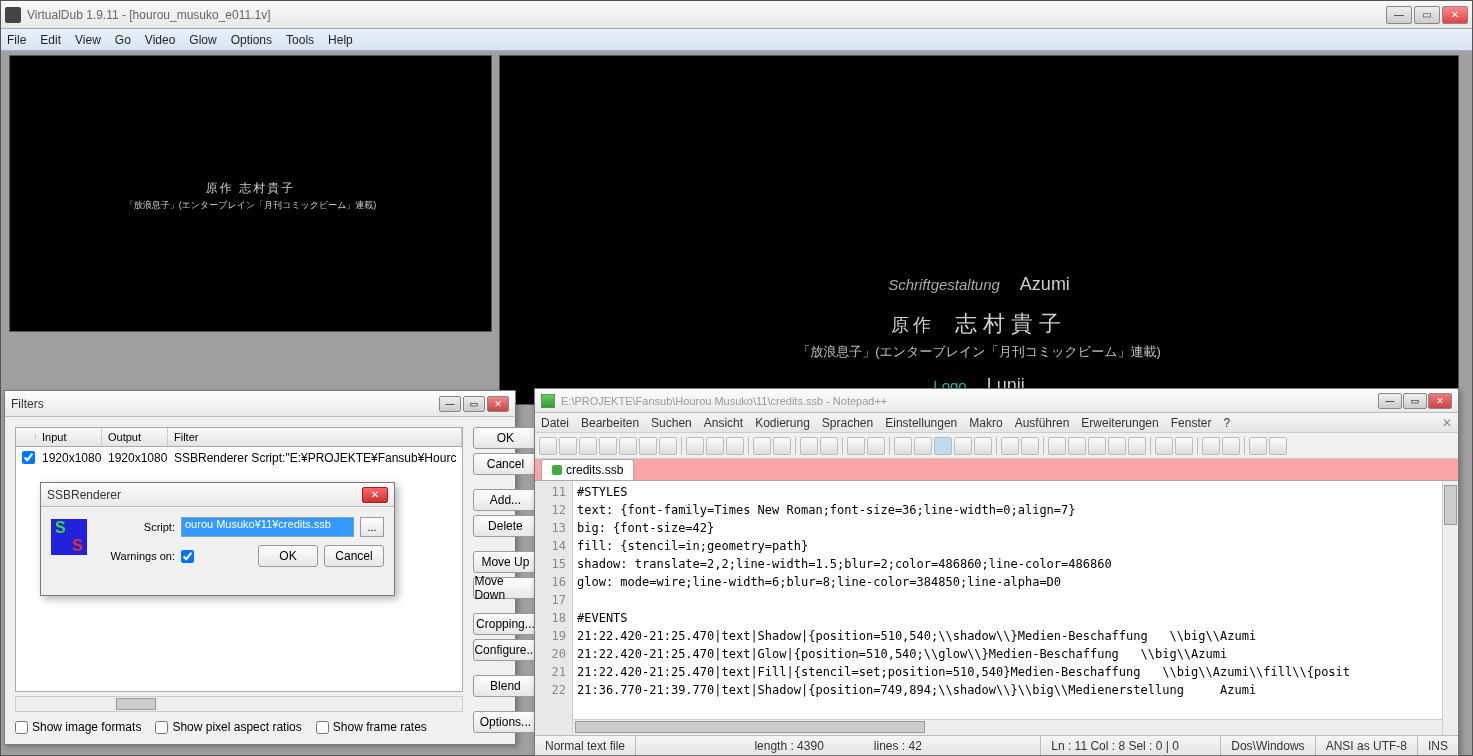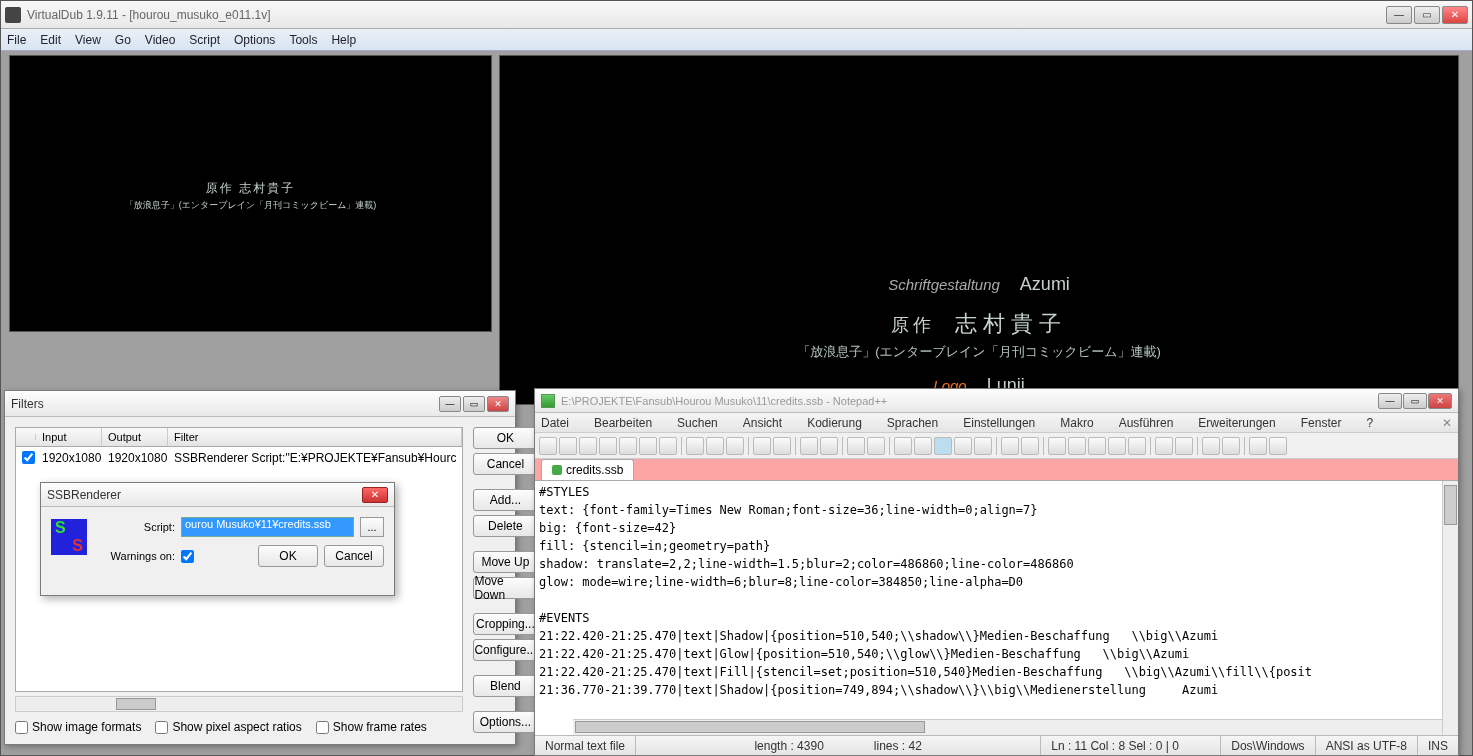--- a/index.html
+++ b/index.html
@@ -72,21 +72,21 @@
 
   
   .npp-window { position:absolute; left:534px; top:388px; width:925px; height:368px; background:#f0f0f0; border:1px solid #7a7a7a; box-shadow:2px 2px 6px rgba(0,0,0,.3);}
   .npp-title { height:24px; background:linear-gradient(#fdfdfd,#e9e9e9); display:flex;align-items:center;padding:0 6px;border-bottom:1px solid #bbb;}
   .npp-title .npp-icon { width:14px;height:14px;background:linear-gradient(#6c6,#393);margin-right:6px;border:1px solid #595;}
   .npp-title .flex { flex:1; color:#999;font-size:11px;}
   .np-controls { display:flex;gap:1px;}
   .np-btn { width:24px;height:16px;background:linear-gradient(#eee,#ccc);border:1px solid #888;border-radius:2px;display:flex;align-items:center;justify-content:center;font-size:9px;cursor:pointer;}
   .np-btn.closeN { background:linear-gradient(#e77,#c44);color:#fff;}
 
-  .npp-menu { height:20px;background:linear-gradient(#f5f5f5,#e5e5e5);display:flex;align-items:center;padding:0 6px;gap:25px;font-size:11px;color:#333;border-bottom:1px solid #ccc;}
+  .npp-menu { height:20px;background:linear-gradient(#f5f5f5,#e5e5e5);display:flex;align-items:center;padding:0 6px;gap:12px;font-size:11px;color:#333;border-bottom:1px solid #ccc;}
   .npp-menu span{cursor:pointer;}
 
   .npp-toolbar { height:26px;background:#f0f0f0;border-bottom:1px solid #ccc;display:flex;align-items:center;padding:0 4px;gap:2px;}
   .tb-ico { width:18px;height:18px;border:1px solid #bbb;background:linear-gradient(#fafafa,#ddd);border-radius:2px;cursor:pointer;}
   .tb-sep { width:1px;height:18px;background:#bbb;margin:0 2px;}
 
   .npp-tabs { height:22px;background:#fca5a5;display:flex;align-items:flex-end;padding:0 6px;border-bottom:1px solid #aaa;}
   .npp-tab { background:#fff;border:1px solid #aaa;border-bottom:0;padding:3px 10px;font-size:11px;display:flex;align-items:center;gap:4px;border-radius:3px 3px 0 0;}
   .npp-tab .dot{width:10px;height:10px;background:#4a4;border-radius:2px;}
 
@@ -115,21 +115,21 @@
       <div class="win-btn">▭</div>
       <div class="win-btn close">✕</div>
     </div>
   </div>
   <div class="menubar">
     <span>File</span>
     <span>Edit</span>
     <span>View</span>
     <span>Go</span>
     <span>Video</span>
-    <span>Script</span>
+    <span>Glow</span>
     <span>Options</span>
     <span>Tools</span>
     <span>Help</span>
   </div>
 
   <div class="content">
     <div class="video-pane video-left">
       <div class="credits" style="left:0;right:0;top:124px;font-size:11px;">
         <div style="letter-spacing:2px;">原作  志村貴子</div>
         <div style="font-size:9px;margin-top:2px;">「放浪息子」(エンターブレイン「月刊コミックビーム」連載)</div>
@@ -140,21 +140,21 @@
         <div style="display:flex;justify-content:center;gap:20px;align-items:baseline;">
           <span style="color:#aaa;font-style:italic;font-size:15px;">Schriftgestaltung</span>
           <span style="font-size:18px;">Azumi</span>
         </div>
         <div style="display:flex;justify-content:center;gap:20px;align-items:baseline;margin-top:14px;">
           <span style="color:#c5d2ce;font-size:18px;letter-spacing:4px;">原作</span>
           <span style="font-size:22px;letter-spacing:6px;">志村貴子</span>
         </div>
         <div style="font-size:13px;margin-top:4px;color:#b5c5c0;">「放浪息子」(エンターブレイン「月刊コミックビーム」連載)</div>
         <div style="display:flex;justify-content:center;gap:20px;align-items:baseline;margin-top:14px;">
-          <span style="color:#f97316;font-style:italic;font-size:15px;">Logo</span>
+          <span style="color:#14b8a6;font-size:15px;">Logo</span>
           <span style="font-size:18px;">Lunji</span>
         </div>
       </div>
     </div>
   </div>
 </div>
 
 <div class="filters-window">
   <div class="sub-title">
     <span class="flex">Filters</span>
@@ -311,20 +311,21 @@
     <div class="tb-ico"></div>
     <div class="tb-ico"></div>
   </div>
   <div class="npp-tabs">
     <div class="npp-tab">
       <div class="dot"></div>
       <span>credits.ssb</span>
     </div>
   </div>
   <div class="npp-editor">
+    <div class="gutter" id="gutter">11<br>12<br>13<br>14<br>15<br>16<br>17<br>18<br>19<br>20<br>21<br>22</div>
     <div class="code" id="code">#STYLES
 text: {font-family=Times New Roman;font-size=36;line-width=0;align=7}
 big: {font-size=42}
 fill: {stencil=in;geometry=path}
 shadow: translate=2,2;line-width=1.5;blur=2;color=486860;line-color=486860
 glow: mode=wire;line-width=6;blur=8;line-color=384850;line-alpha=D0
 
 #EVENTS
 21:22.420-21:25.470|text|Shadow|{position=510,540;\\shadow\\}Medien-Beschaffung   \\big\\Azumi
 21:22.420-21:25.470|text|Glow|{position=510,540;\\glow\\}Medien-Beschaffung   \\big\\Azumi

